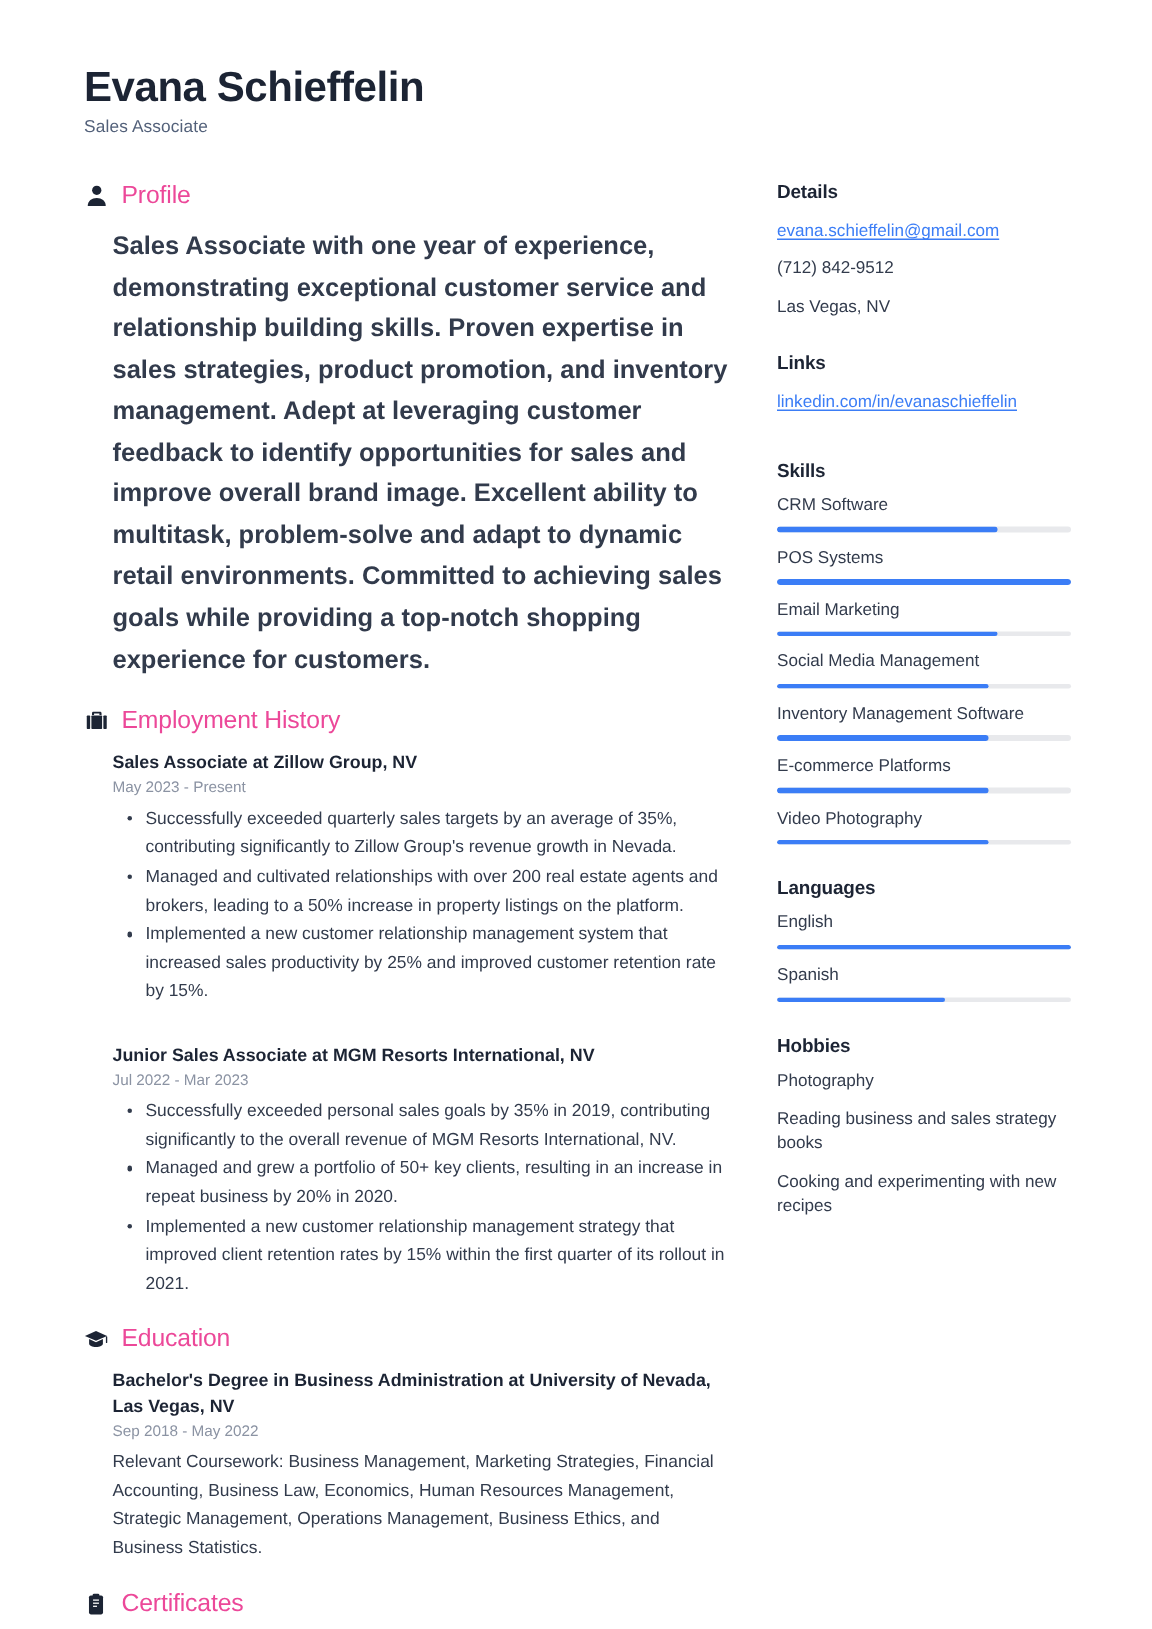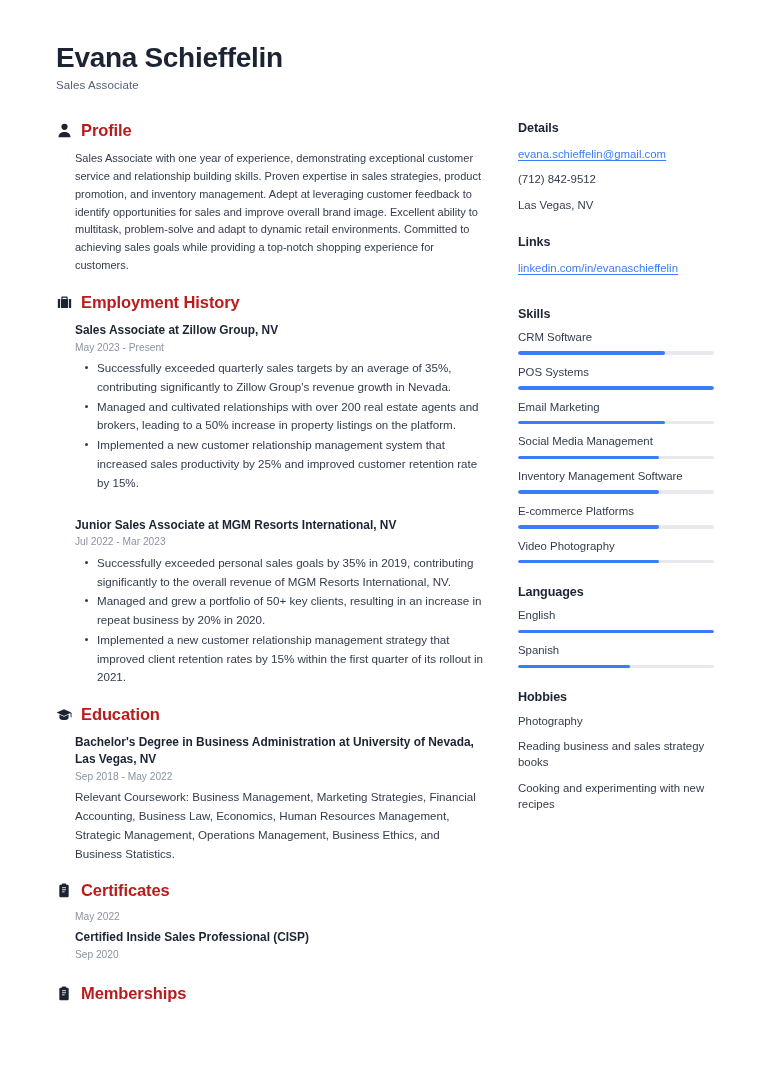--- a/index.html
+++ b/index.html
@@ -61,31 +61,32 @@
     height: 16px;
     flex: 0 0 16px;
     display: flex;
     align-items: center;
     justify-content: center;
     color: #1c2434;
   }
   .section-icon svg { display: block; }
   .section-title {
     font-size: 16.5px;
+    font-weight: normal;
+    color: #ec4899;
+    letter-spacing: -0.1px;
+  }
+  .section-body { padding-left: 19px; }
+
+  .para {
+    font-size: 17px;
+    line-height: 1.62;
+    color: #323b4c;
+    margin: 0;
     font-weight: bold;
-    color: #b91c1c;
-    letter-spacing: -0.1px;
-  }
-  .section-body { padding-left: 19px; }
-
-  .para {
-    font-size: 11px;
-    line-height: 1.62;
-    color: #323b4c;
-    margin: 0;
   }
   .entry { margin-bottom: 2px; }
   .entry + .entry { margin-top: 24px; }
   .entry-title {
     font-size: 11.9px;
     font-weight: bold;
     color: #1c2434;
     line-height: 1.42;
     margin: 0;
   }

